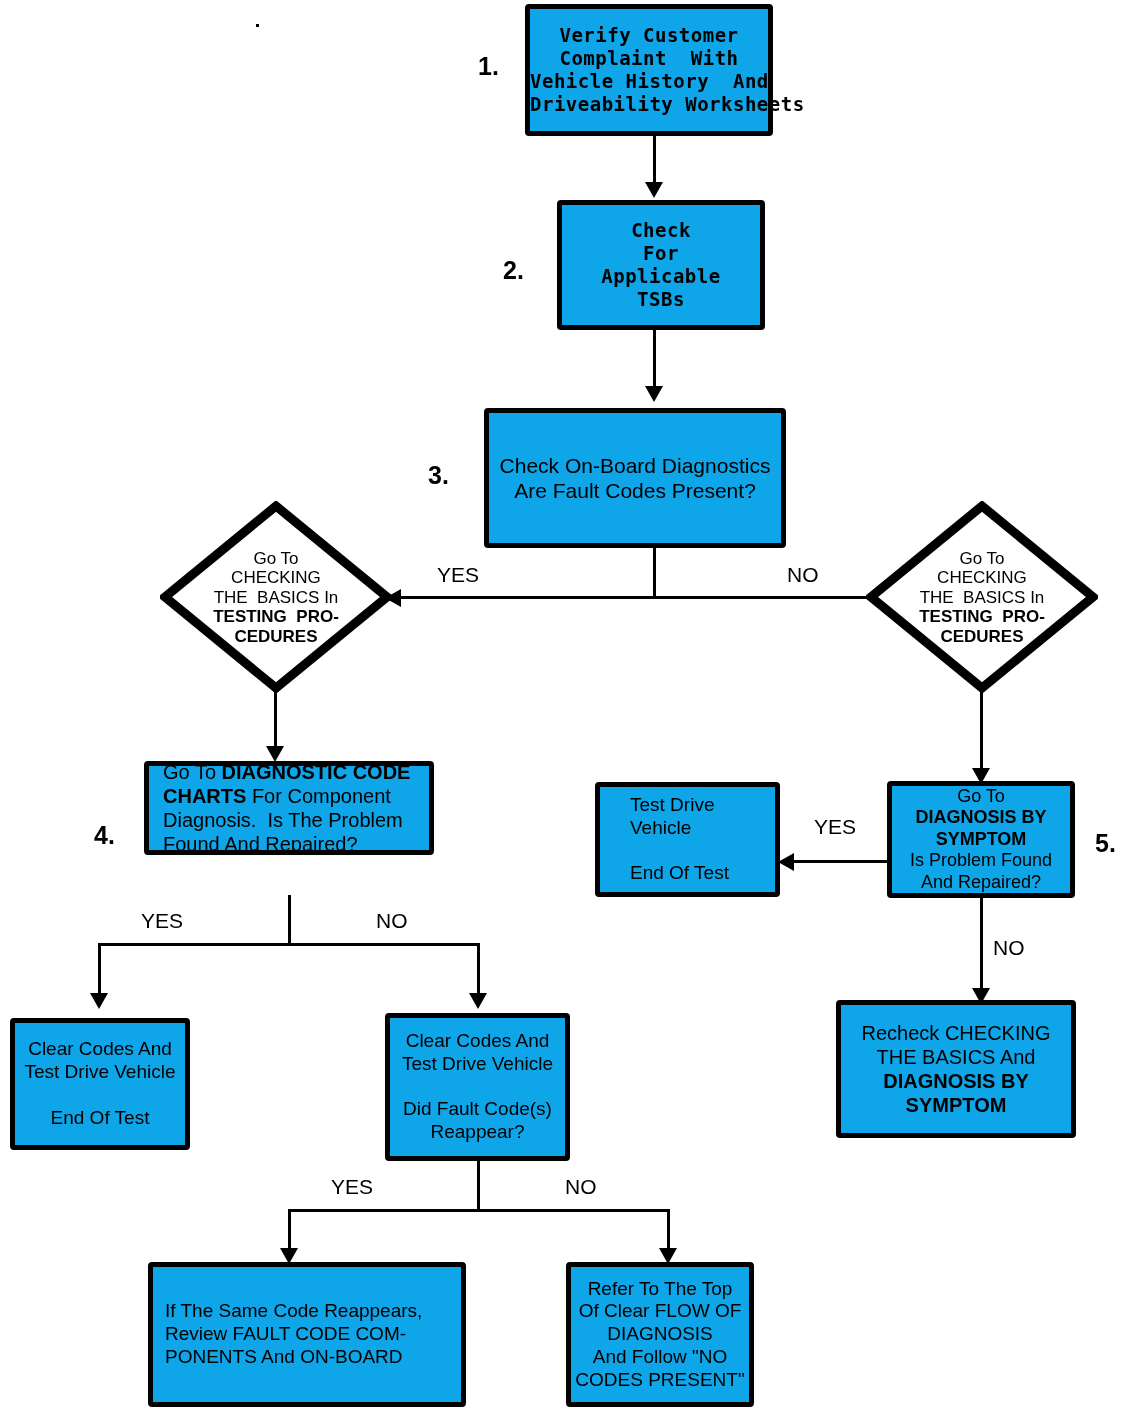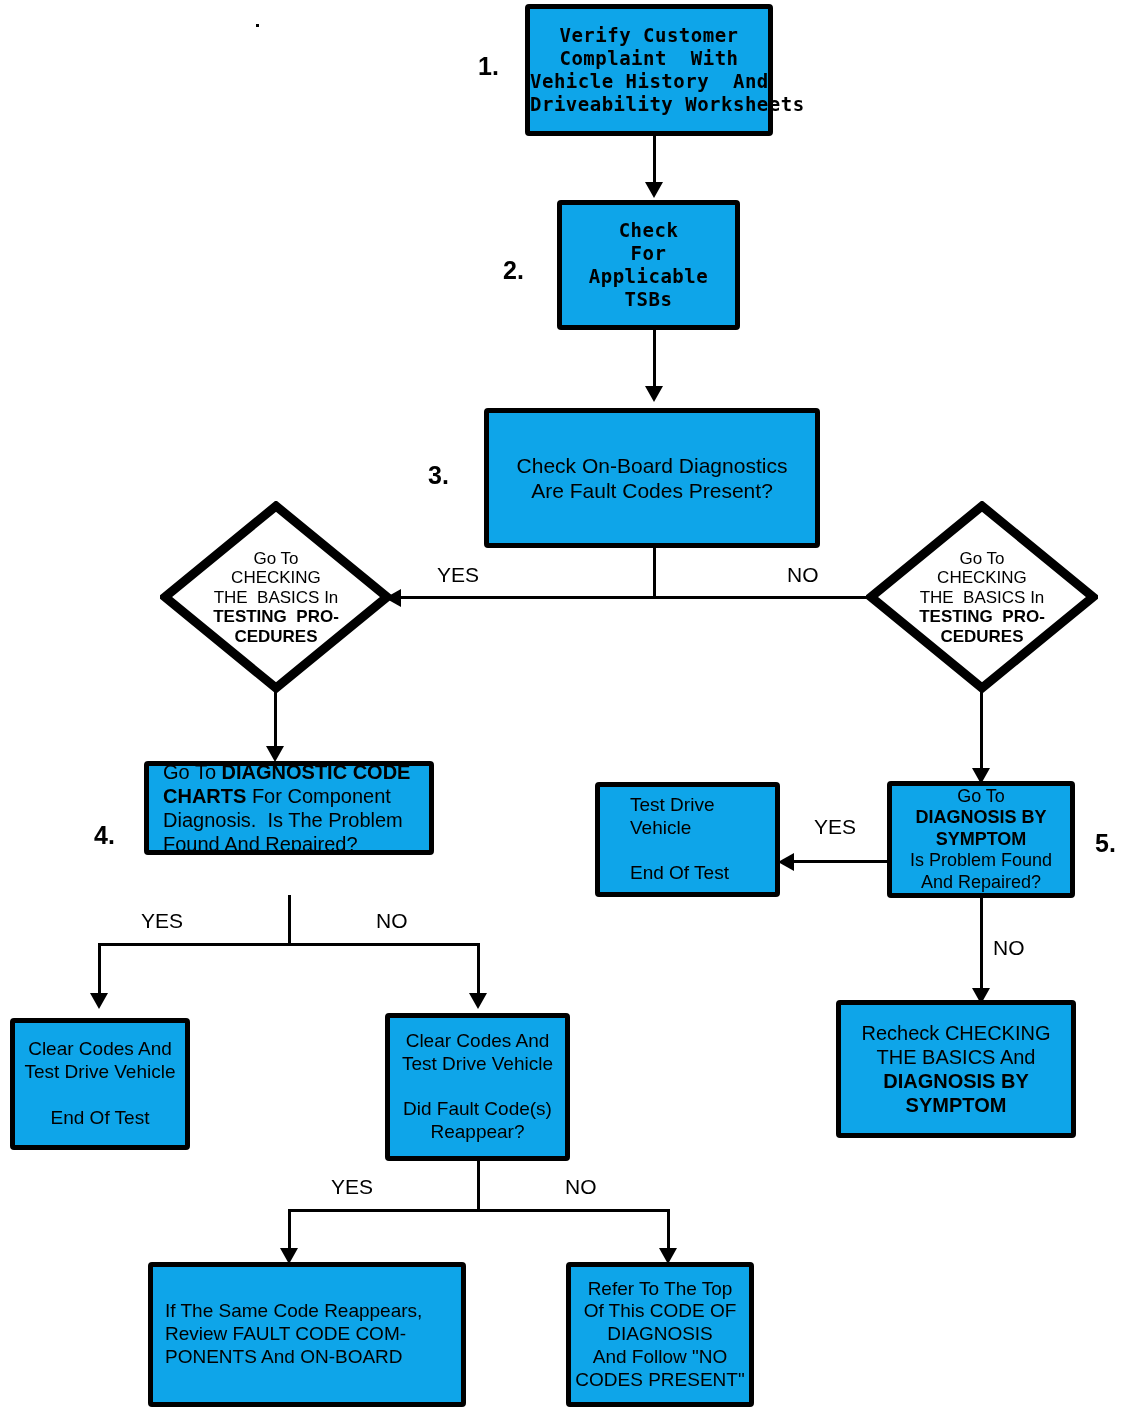--- a/index.html
+++ b/index.html
@@ -129,33 +129,33 @@
     <span class="ln">Complaint  With</span>
     <span class="ln">Vehicle History  And</span>
     <span class="ln">Driveability Worksheets</span>
   </div>
 
   <div class="vline" style="left:653px; top:136px; height:52px;"></div>
   <div class="arrow-d" style="left:645px; top:182px;"></div>
 
   <div class="steplabel" style="left:503px; top:256px;">2.</div>
 
-  <div class="node mono" id="n2" style="left:557px; top:200px; width:183px; height:130px; font-size:19px;">
+  <div class="node mono" id="n2" style="left:557px; top:200px; width:208px; height:130px; font-size:19px;">
     <span class="ln">Check</span>
     <span class="ln">For</span>
     <span class="ln">Applicable</span>
     <span class="ln">TSBs</span>
   </div>
 
   <div class="vline" style="left:653px; top:330px; height:62px;"></div>
   <div class="arrow-d" style="left:645px; top:386px;"></div>
 
   <div class="steplabel" style="left:428px; top:461px;">3.</div>
 
-  <div class="node" id="n3" style="left:484px; top:408px; width:336px; height:140px; font-size:21px;">
+  <div class="node" id="n3" style="left:484px; top:408px; width:302px; height:140px; font-size:21px;">
     <span class="ln">Check On-Board Diagnostics</span>
     <span class="ln">Are Fault Codes Present?</span>
   </div>
 
   <div class="vline" style="left:653px; top:548px; height:50px;"></div>
 
   <div class="hline" style="left:400px; top:596px; width:508px;"></div>
   <div class="arrow-l" style="left:385px; top:589px;"></div>
   <div class="arrow-r" style="left:906px; top:589px;"></div>
 
@@ -279,19 +279,19 @@
   </div>
 
   <div class="node leftish" id="nSC" style="left:148px; top:1262px; width:318px; height:145px; font-size:19px; padding-left:12px;">
     <span class="ln">If The Same Code Reappears,</span>
     <span class="ln">Review FAULT CODE COM-</span>
     <span class="ln">PONENTS And ON-BOARD</span>
   </div>
 
   <div class="node" id="nRF" style="left:566px; top:1262px; width:188px; height:145px; font-size:19px;">
     <span class="ln">Refer To The Top</span>
-    <span class="ln">Of This CODE OF</span>
+    <span class="ln">Of Clear FLOW OF</span>
     <span class="ln">DIAGNOSIS</span>
     <span class="ln">And Follow "NO</span>
     <span class="ln">CODES PRESENT"</span>
   </div>
 
 </div>
 
 </body></html>

